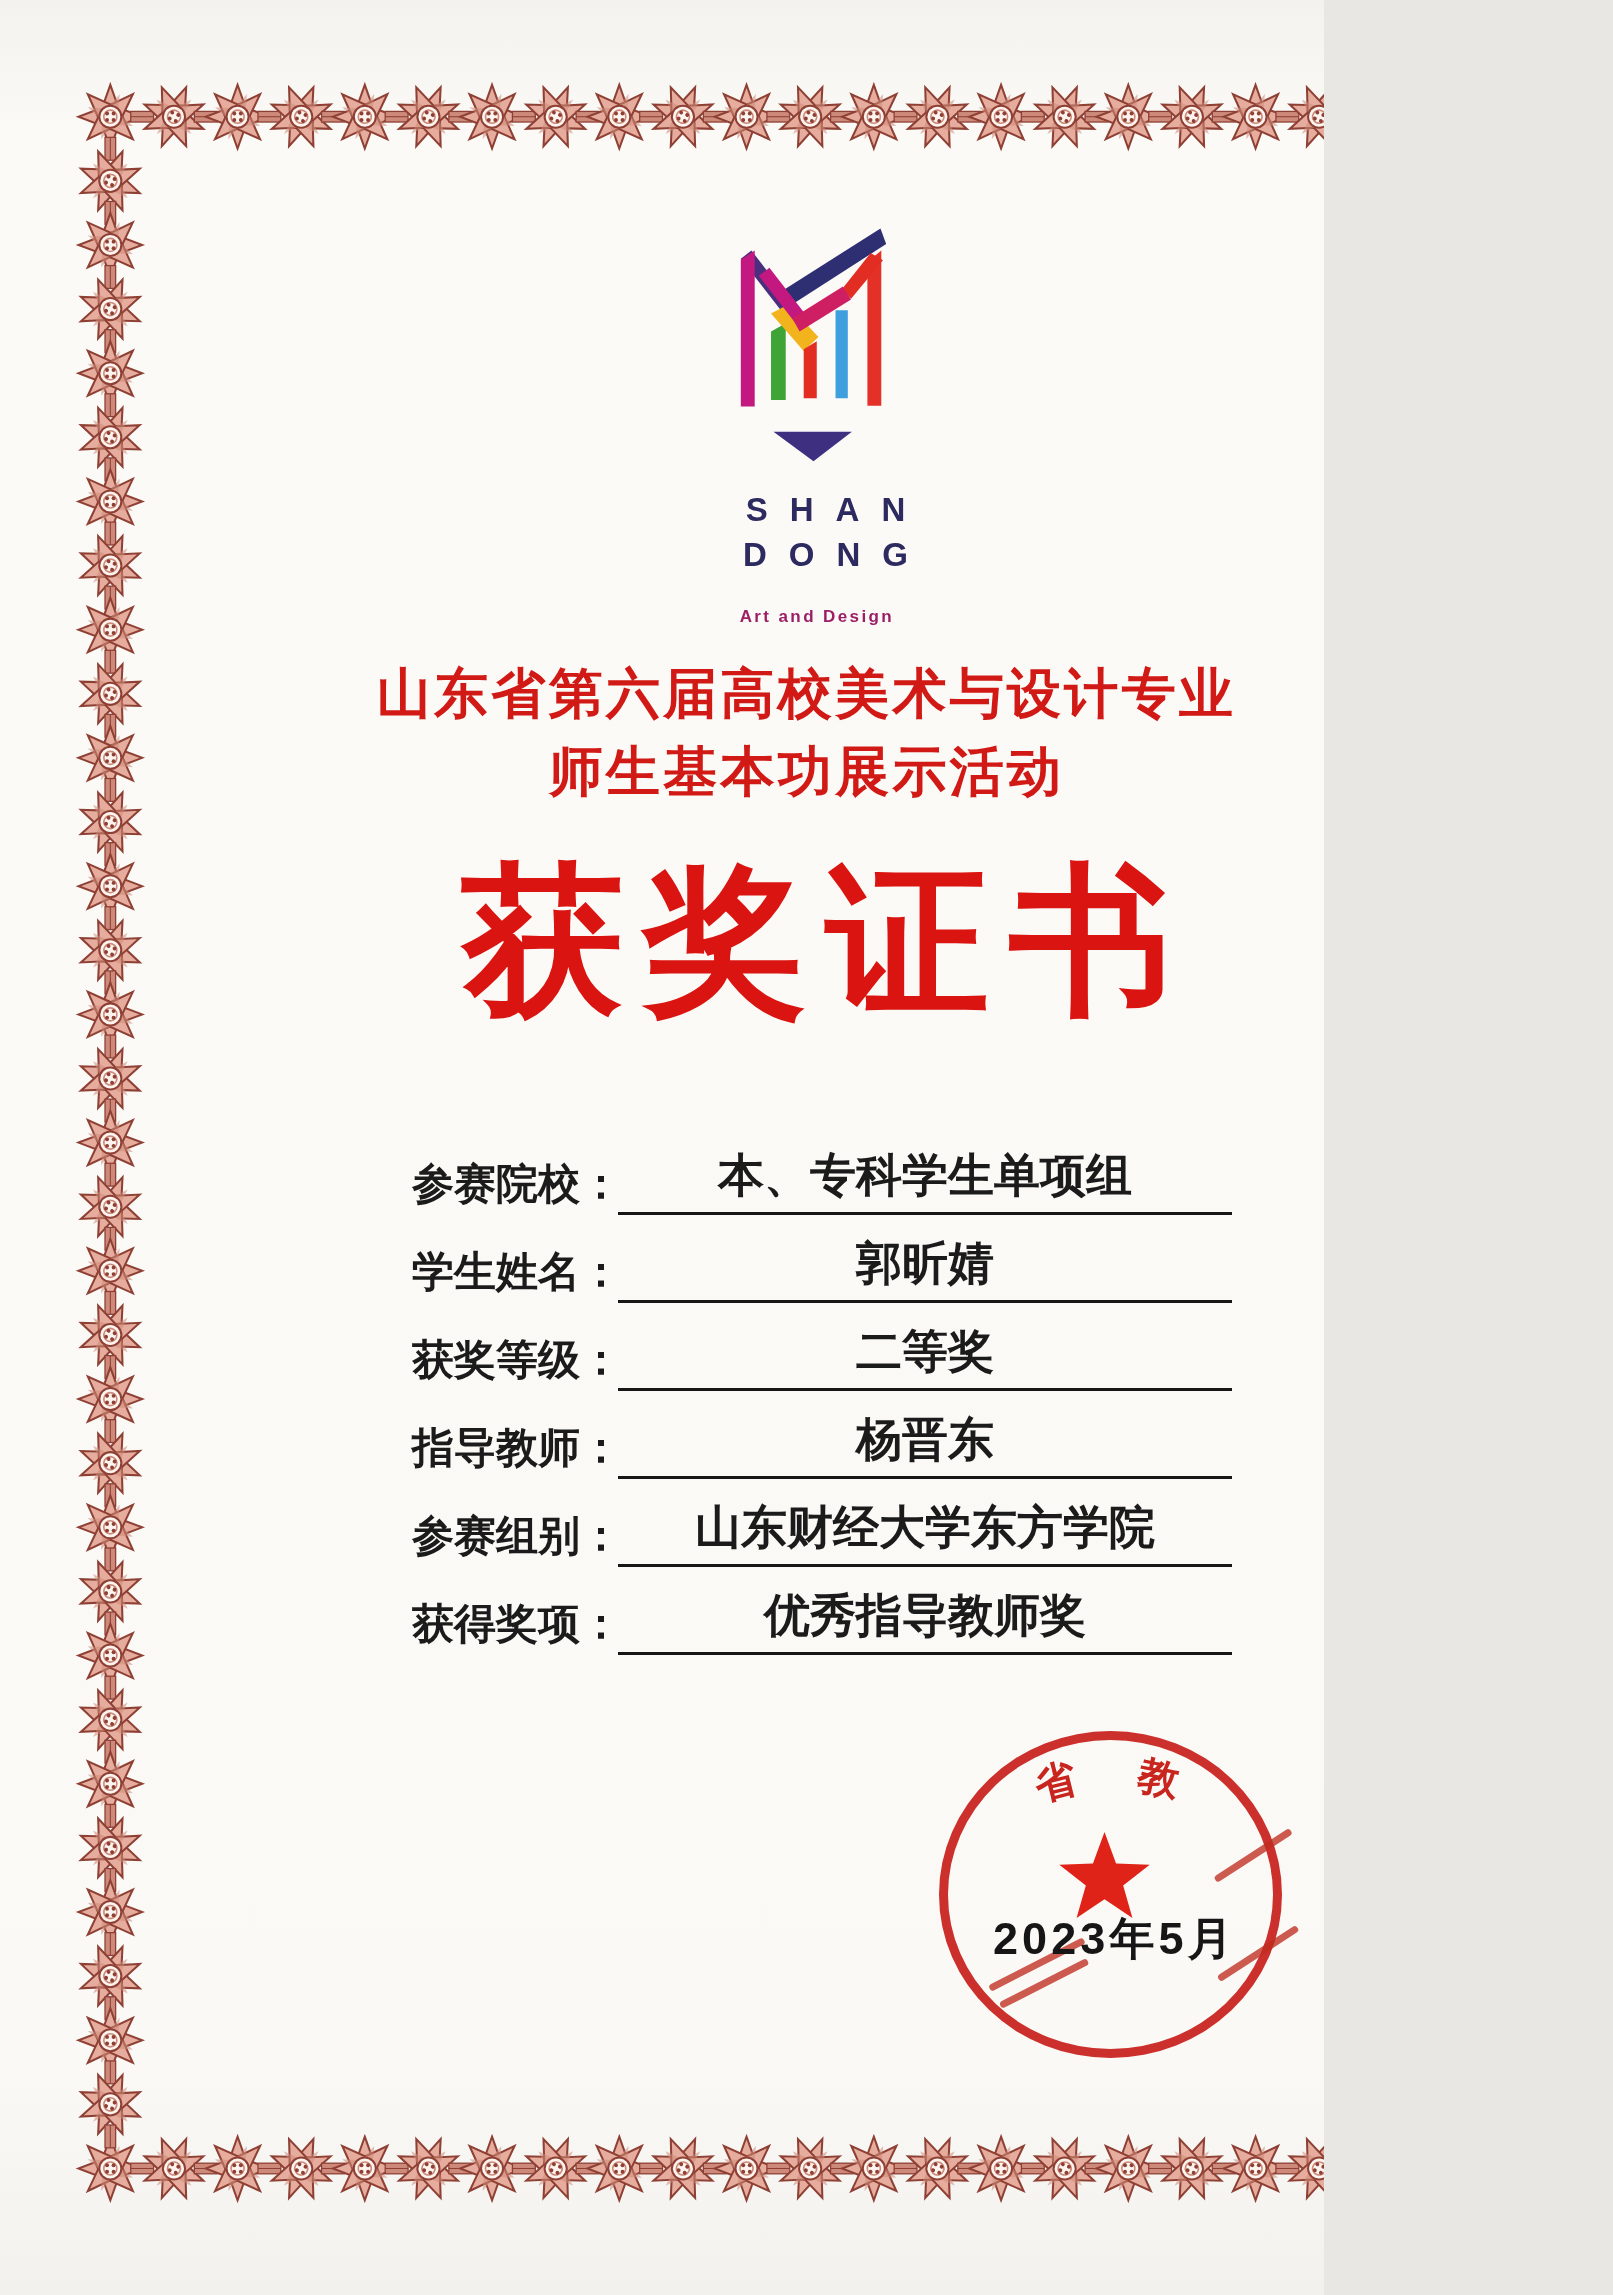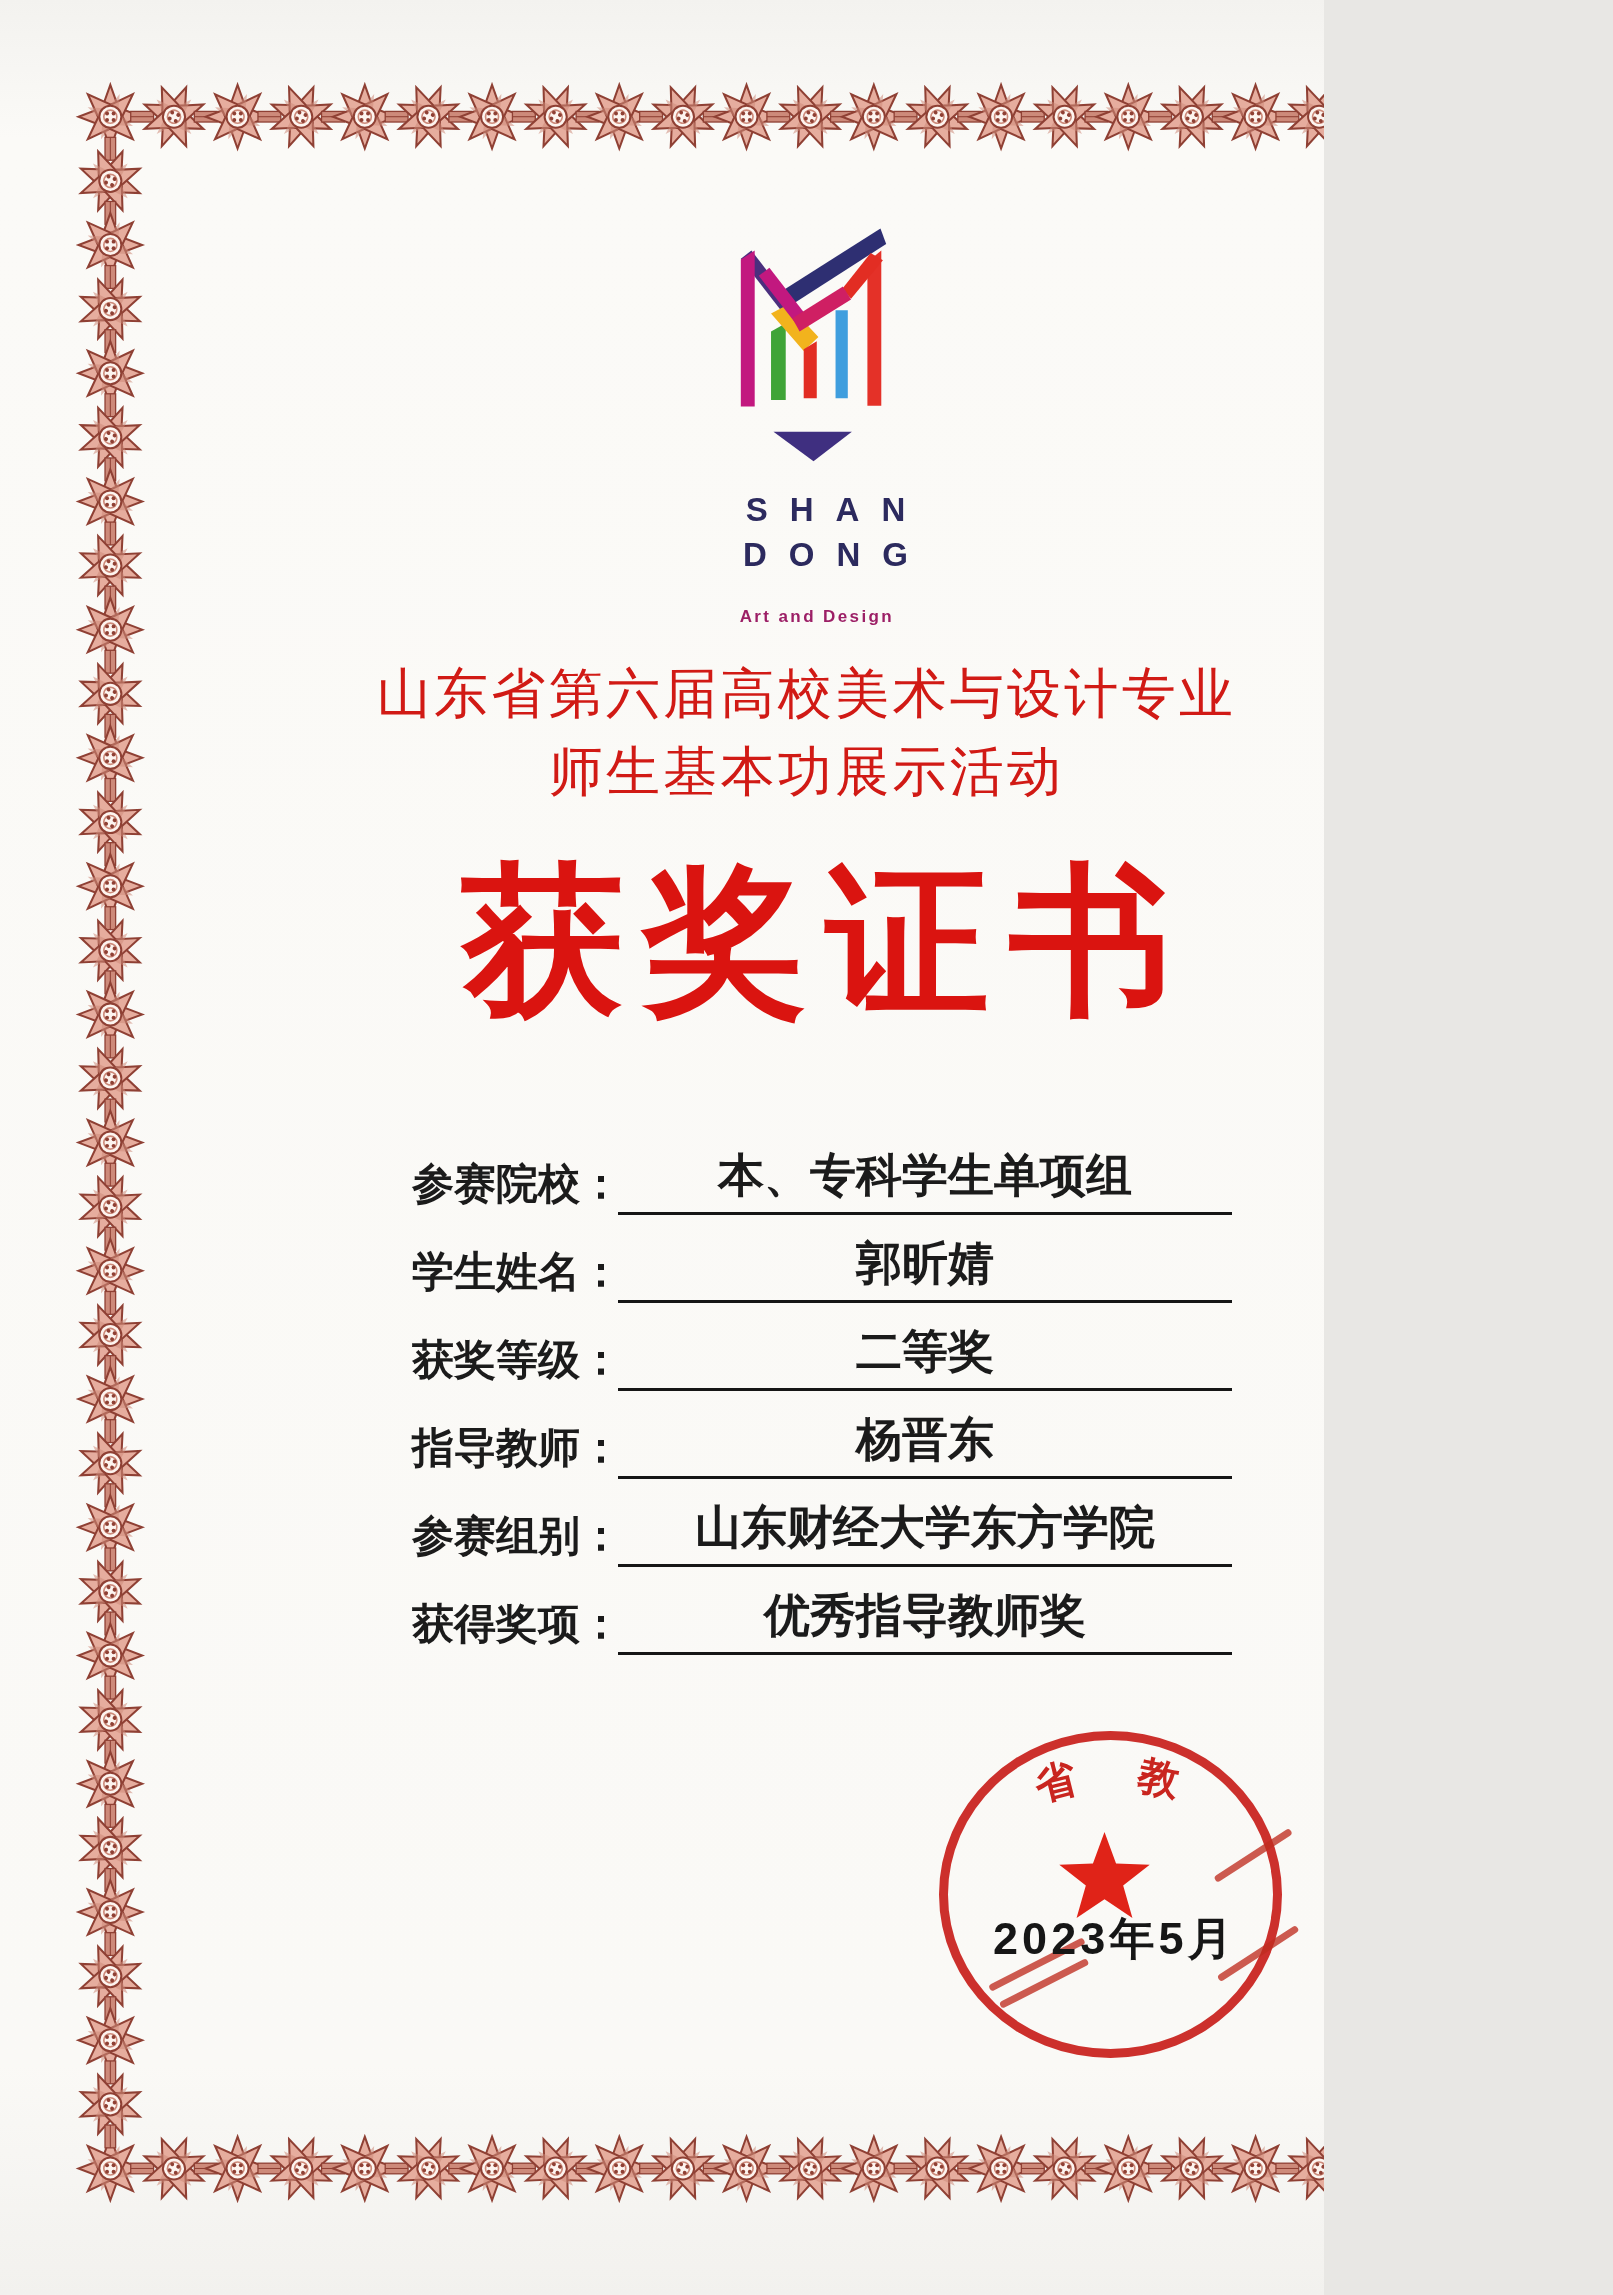--- a/index.html
+++ b/index.html
@@ -12,21 +12,21 @@
   
   #border-svg{position:absolute;left:0;top:0;}
   
   .logo-mark{position:absolute;left:740px;top:226px;width:147px;height:241px;}
   .logo-text{position:absolute;left:651px;width:327px;text-align:center;color:#2c2a5e;font-weight:700;}
   .logo-shan{top:491px;font-size:33px;letter-spacing:22px;padding-left:22px;}
   .logo-dong{top:536px;font-size:33px;letter-spacing:22px;padding-left:22px;}
   .logo-tagline{top:607px;font-size:17px;letter-spacing:2.4px;color:#9c1f66;padding-left:2.4px;}
   
   .event-line{position:absolute;left:0;width:1613px;text-align:center;color:#d11a15;
-    font-weight:400;font-size:54px;letter-spacing:3.3px;}
+    font-weight:700;font-size:54px;letter-spacing:3.3px;}
   .event-1{top:658px;}
   .event-2{top:736px;}
   .award-title{position:absolute;left:0;top:856px;width:1613px;text-align:center;color:#da1410;
     font-family:"Liberation Serif","DejaVu Serif",serif;font-weight:900;font-size:163px;
     letter-spacing:19.6px;padding-left:19.6px;line-height:1.06;}
   
   .fields{position:absolute;left:412px;top:1151px;width:820px;}
   .field-row{display:flex;align-items:flex-end;height:64px;margin-bottom:24px;color:#1b1b1b;}
   .field-label{width:206px;font-size:42px;font-weight:600;line-height:62px;white-space:nowrap;}
   .field-line{flex:1;border-bottom:3.3px solid #161616;text-align:center;

